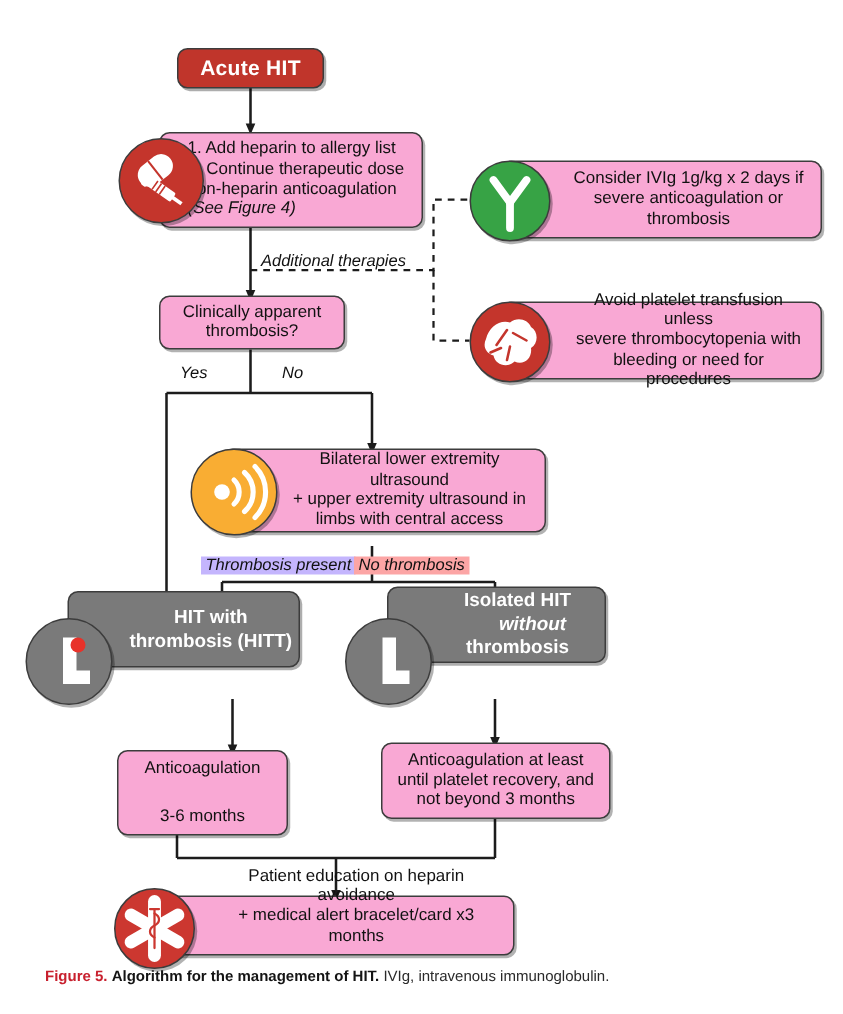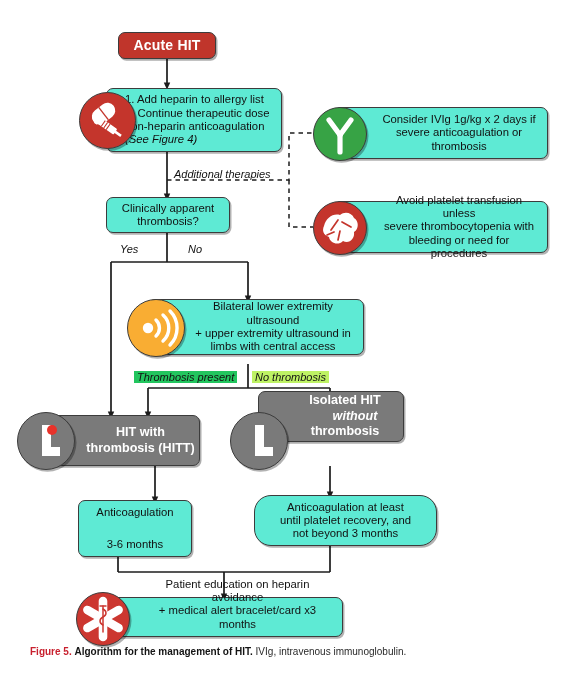--- a/index.html
+++ b/index.html
@@ -12,21 +12,21 @@
   #canvas{position:absolute;inset:0;}
   svg.wires{position:absolute;left:0;top:0;width:562px;height:676px;pointer-events:none;}
 
   
   .node{
     position:absolute;box-sizing:border-box;
     display:flex;align-items:center;justify-content:center;
     text-align:center;line-height:1.18;
   }
   .boxgray{
-    background:#5eead4;
+    background:#f9a8d4;
     border:1.6px solid #3c3c3c;
     border-radius:7px;
     box-shadow:1.5px 1.8px 0 rgba(0,0,0,0.30);
     font-size:11.3px;
     color:#111;
     padding:5px 8px;
   }
   .boxred{
     background:#c0352b;
     border:1.6px solid #3c3c3c;
@@ -196,21 +196,21 @@
     <svg viewBox="0 0 56 56" width="56" height="56" xmlns="http://www.w3.org/2000/svg">
       <circle cx="20" cy="28" r="5.2" fill="#ffffff"></circle>
       <g stroke="#ffffff" stroke-width="3.4" fill="none" stroke-linecap="round">
         <path d="M28,20 A11,11 0 0 1 28,36"></path>
         <path d="M35,15 A17.5,17.5 0 0 1 35,41"></path>
         <path d="M42,11 A24,24 0 0 1 42,45"></path>
       </g>
     </svg>
   </div>
 
-  <div class="node boxdark" style="left:45px;top:415px;width:155px;height:51px;
+  <div class="node boxdark" style="left:45px;top:394px;width:155px;height:51px;
        flex-direction:column;justify-content:center;padding-left:36px;">
     <span>HIT with</span>
     <span>thrombosis (HITT)</span>
   </div>
   <div class="icon-circle ic-gray" style="left:17px;top:412px;width:56px;height:56px;">
     <svg viewBox="0 0 56 56" width="56" height="56" xmlns="http://www.w3.org/2000/svg">
       <path d="M24,12 L33,12 L33,34 L42,34 L42,43 L24,43 Z" fill="#ffffff"></path>
       <circle cx="34" cy="17" r="5" fill="#e8322a"></circle>
     </svg>
   </div>
@@ -227,22 +227,22 @@
       <path d="M24,12 L33,12 L33,34 L42,34 L42,43 L24,43 Z" fill="#ffffff"></path>
     </svg>
   </div>
 
   <div class="node boxgray" style="left:78px;top:500px;width:114px;height:57px;
        flex-direction:column;justify-content:space-between;">
     <span>Anticoagulation</span>
     <span>3-6 months</span>
   </div>
 
-  <div class="node boxgray" style="left:254px;top:495px;width:183px;height:51px;
-       flex-direction:column;justify-content:center;border-radius:17px;">
+  <div class="node boxgray" style="left:254px;top:495px;width:153px;height:51px;
+       flex-direction:column;justify-content:center;">
     <span>Anticoagulation at least</span>
     <span>until platelet recovery, and</span>
     <span>not beyond 3 months</span>
   </div>
 
   <div class="node boxgray" style="left:96px;top:597px;width:247px;height:40px;
        flex-direction:column;justify-content:flex-end;padding-left:44px;">
     <span>Patient education on heparin avoidance</span>
     <span>+ medical alert bracelet/card  x3 months</span>
   </div>
@@ -257,22 +257,22 @@
         <path d="M26,13 L26,39"></path>
         <path d="M26,16 C30,18 30,22 26,24 C22,26 22,30 26,32"></path>
         <path d="M23,13 L29,13"></path>
       </g>
     </svg>
   </div>
 
   <div class="elabel" style="left:174px;top:168px;">Additional therapies</div>
   <div class="elabel" style="left:120px;top:243px;">Yes</div>
   <div class="elabel" style="left:188px;top:243px;">No</div>
-  <div class="elabel" style="left:134px;top:371px;background:#22c55e;padding:0 3px;">Thrombosis present</div>
-  <div class="elabel" style="left:252px;top:371px;background:#bef264;padding:0 3px;">No thrombosis</div>
+  <div class="elabel" style="left:134px;top:371px;background:#c4b5fd;padding:0 3px;">Thrombosis present</div>
+  <div class="elabel" style="left:236px;top:371px;background:#fca5a5;padding:0 3px;">No thrombosis</div>
 
   <div class="caption">
     <span class="fignum">Figure 5.</span>
     <span class="figtitle">Algorithm for the management of HIT.</span>
     <span class="figrest">IVIg, intravenous immunoglobulin.</span>
   </div>
 
 </div>
 
 </body></html>

